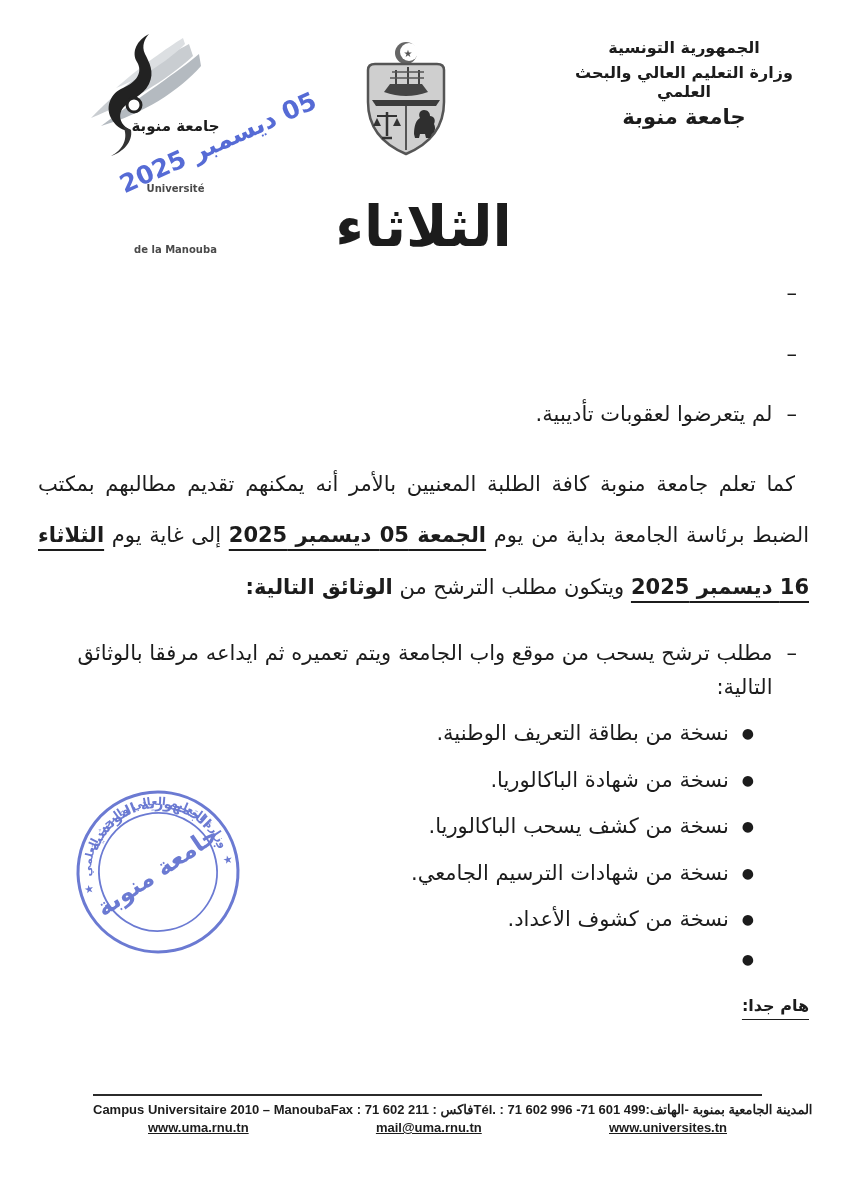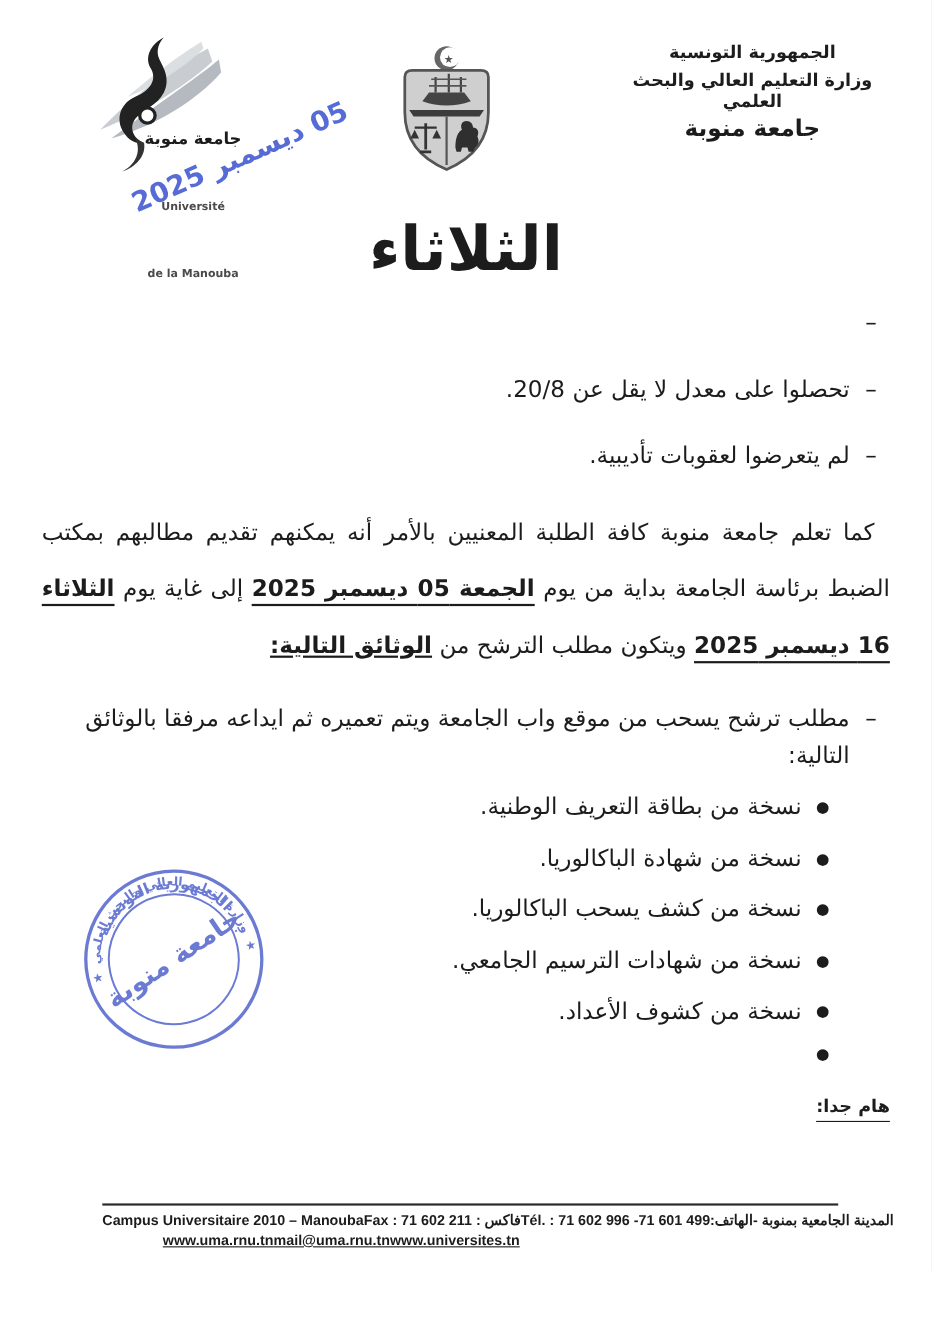--- a/index.html
+++ b/index.html
@@ -38,21 +38,21 @@
     text-align:center;font-size:56px;font-weight:bold;
     margin:22px 0 10px 0;direction:rtl;letter-spacing:1px;
   }
   
   .main{direction:rtl;}
   .para{
     font-size:21px;line-height:2.45;text-align:justify;margin:14px 0 0 0;
   }
   .para.first-indent{text-indent:14px;}
   .bu{font-weight:bold;text-decoration:underline;text-underline-offset:7px;}
-  .bold{font-weight:bold;text-decoration:underline;}
+  .bold{font-weight:bold;}
   .dash-list{margin:18px 0 0 0;}
   .dash-item{display:flex;gap:14px;font-size:21px;line-height:1.6;margin:0 12px 27px 0;}
   .dash-item .marker{flex:0 0 auto;}
   .dot-list{margin:14px 0 0 0;}
   .dot-item{display:flex;gap:13px;font-size:21px;line-height:1.5;margin:0 55px 15px 0;align-items:baseline;}
   .dot-item .marker{flex:0 0 auto;font-size:14px;position:relative;top:-2px;}
   .imp-head{
     font-size:16px;font-weight:bold;text-decoration:underline;
     text-underline-offset:8px;margin-top:24px;
   }
@@ -60,21 +60,21 @@
   .round-stamp{position:absolute;left:68px;top:782px;opacity:.9;}
   
   .footer{position:absolute;left:38px;right:30px;top:1094px;}
   .f-rule{border-top:2.5px solid #2b2b2b;margin:0 55px 4px 55px;}
   .f-row{
     display:flex;align-items:baseline;
     font-family:"Liberation Sans",sans-serif;font-size:13px;font-weight:bold;
     padding:2px 6px 0 55px;white-space:nowrap;
   }
   .f-links{
-    display:flex;
+    display:flex;justify-content:space-between;
     font-family:"Liberation Sans",sans-serif;font-size:13px;font-weight:bold;
     padding:3px 90px 0 110px;
   }
   .f-links span{text-decoration:underline;}
   .ar{direction:rtl;unicode-bidi:embed;}
 </style>
 </head>
 <body>
 
 <div class="page">
@@ -139,21 +139,20 @@
 
   <main class="main">
 
 
     <div class="dash-list">
       <div class="dash-item">
         <span class="marker">–</span>
       </div>
       <div class="dash-item">
         <span class="marker">–</span>
-        <span>تحصلوا على معدل لا يقل عن 20/8.</span>
       </div>
       <div class="dash-item">
         <span class="marker">–</span>
         <span>لم يتعرضوا لعقوبات تأديبية.</span>
       </div>
     </div>
 
     <p class="para first-indent"><span>كما تعلم جامعة منوبة كافة الطلبة المعنيين بالأمر أنه يمكنهم تقديم مطالبهم بمكتب الضبط برئاسة الجامعة بداية من يوم </span><span class="bu">الجمعة 05 ديسمبر 2025</span><span> إلى غاية يوم </span><span class="bu">الثلاثاء 16 ديسمبر 2025</span><span> ويتكون مطلب الترشح من </span><span class="bold">الوثائق التالية:</span></p>
 
     <div class="dash-list" style="margin-top:24px;">

